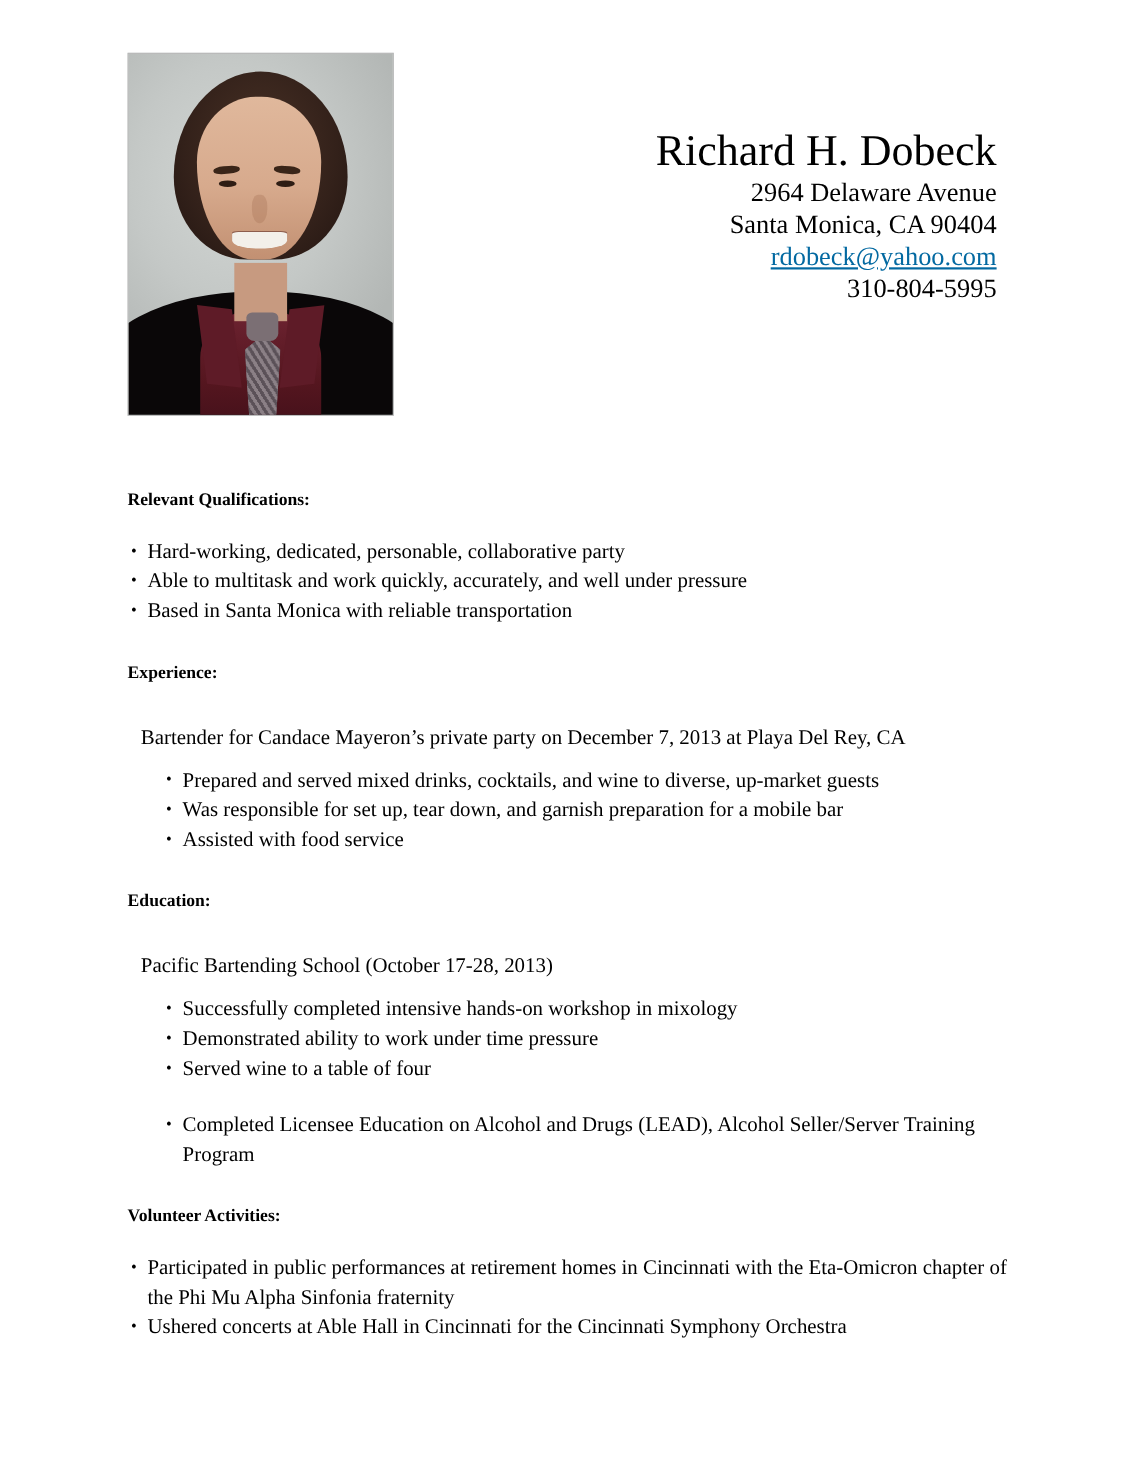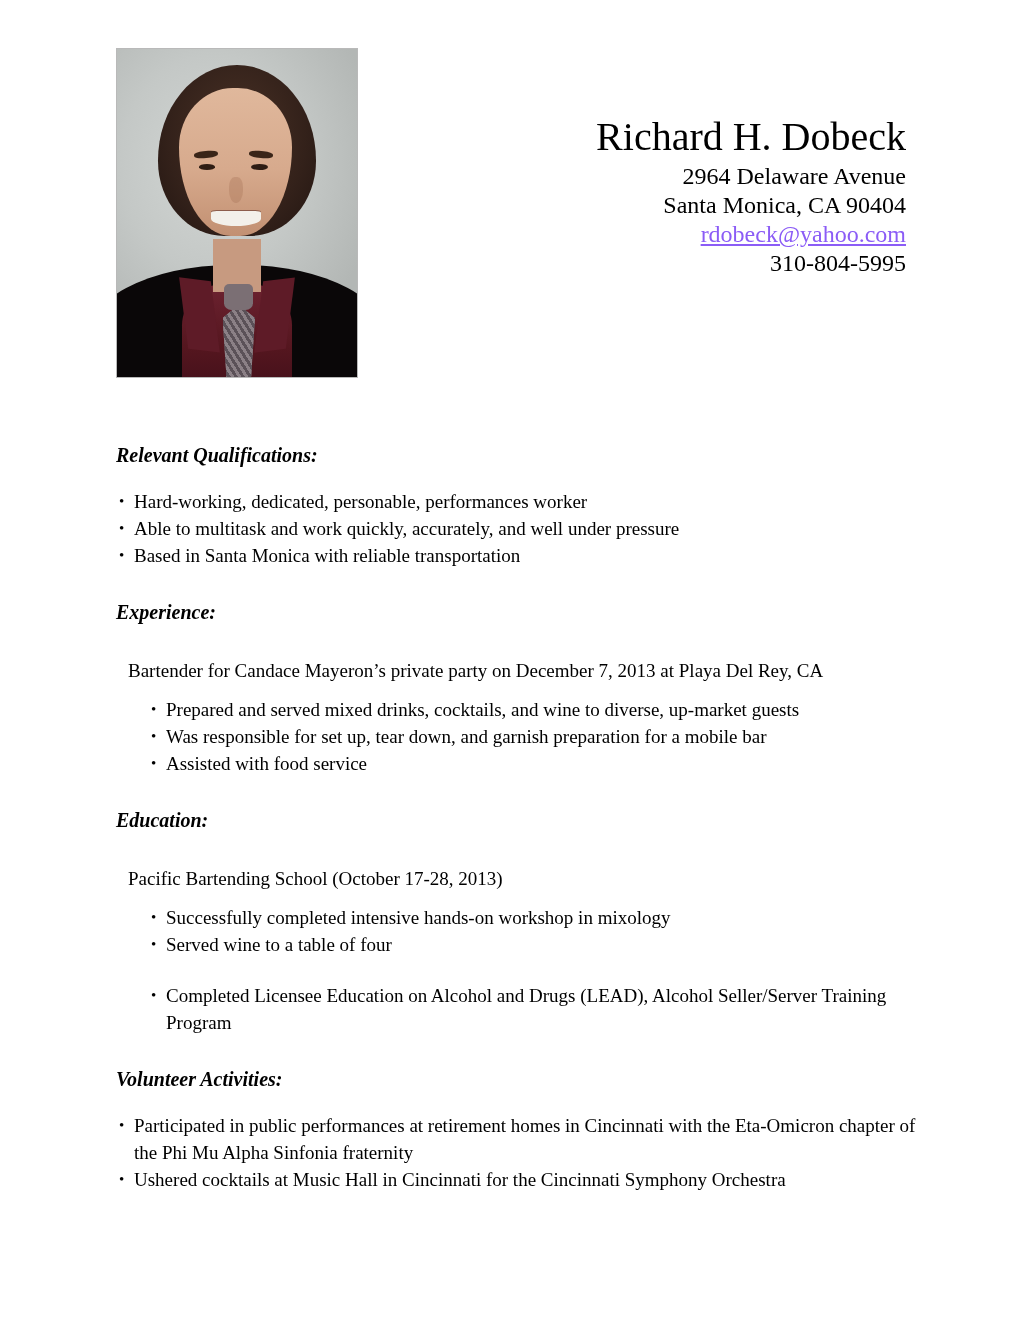--- a/index.html
+++ b/index.html
@@ -191,41 +191,40 @@
     font-weight: 400;
     letter-spacing: 0px;
     white-space: nowrap;
   }
   .contact-line {
     font-size: 24px;
     line-height: 29px;
     white-space: nowrap;
   }
   .email-link {
-    color: #8b5cf6;
+    color: #0369a1;
     text-decoration: underline;
     font-size: 24px;
     line-height: 29px;
     display: inline-block;
   }
 
   
   .body-block {
     position: absolute;
     left: 116px;
     top: 442px;
     width: 820px;
   }
 
   h2.section-title {
     margin: 0;
-    font-size: 20px;
+    font-size: 16px;
     line-height: 26px;
     font-weight: bold;
-    font-style: italic;
   }
 
   .gap-after-title { height: 20px; }
 
   ul.bullets {
     list-style: none;
     margin: 0;
     padding: 0;
   }
   ul.bullets > li {
@@ -298,21 +297,21 @@
     </div>
 
   </div>
 
   <div class="body-block">
 
     <div class="sec">
       <h2 class="section-title">Relevant Qualifications:</h2>
       <div class="gap-after-title"></div>
       <ul class="bullets">
-        <li>Hard-working, dedicated, personable, performances worker</li>
+        <li>Hard-working, dedicated, personable, collaborative party</li>
         <li>Able to multitask and work quickly, accurately, and well under pressure</li>
         <li>Based in Santa Monica with reliable transportation</li>
       </ul>
     </div>
 
     <div class="sp-30"></div>
 
     <div class="sec">
       <h2 class="section-title">Experience:</h2>
       <div class="gap-after-title"></div>
@@ -325,34 +324,35 @@
     </div>
 
     <div class="sp-30"></div>
 
     <div class="sec">
       <h2 class="section-title">Education:</h2>
       <div class="gap-after-title"></div>
       <p class="lead">Pacific Bartending School (October 17-28, 2013)</p>
       <ul class="bullets indented">
         <li>Successfully completed intensive hands-on workshop in mixology</li>
+        <li>Demonstrated ability to work under time pressure</li>
         <li>Served wine to a table of four</li>
       </ul>
       <div class="sp-24"></div>
       <ul class="bullets indented">
         <li>Completed Licensee Education on Alcohol and Drugs (LEAD), Alcohol Seller/Server Training Program</li>
       </ul>
     </div>
 
     <div class="sp-30"></div>
 
     <div class="sec">
       <h2 class="section-title">Volunteer Activities:</h2>
       <div class="gap-after-title"></div>
       <ul class="bullets">
         <li>Participated in public performances at retirement homes in Cincinnati with the Eta-Omicron chapter of the Phi Mu Alpha Sinfonia fraternity</li>
-        <li>Ushered cocktails at Music Hall in Cincinnati for the Cincinnati Symphony Orchestra</li>
+        <li>Ushered concerts at Able Hall in Cincinnati for the Cincinnati Symphony Orchestra</li>
       </ul>
     </div>
 
   </div>
 
 </div>
 
 </body></html>

